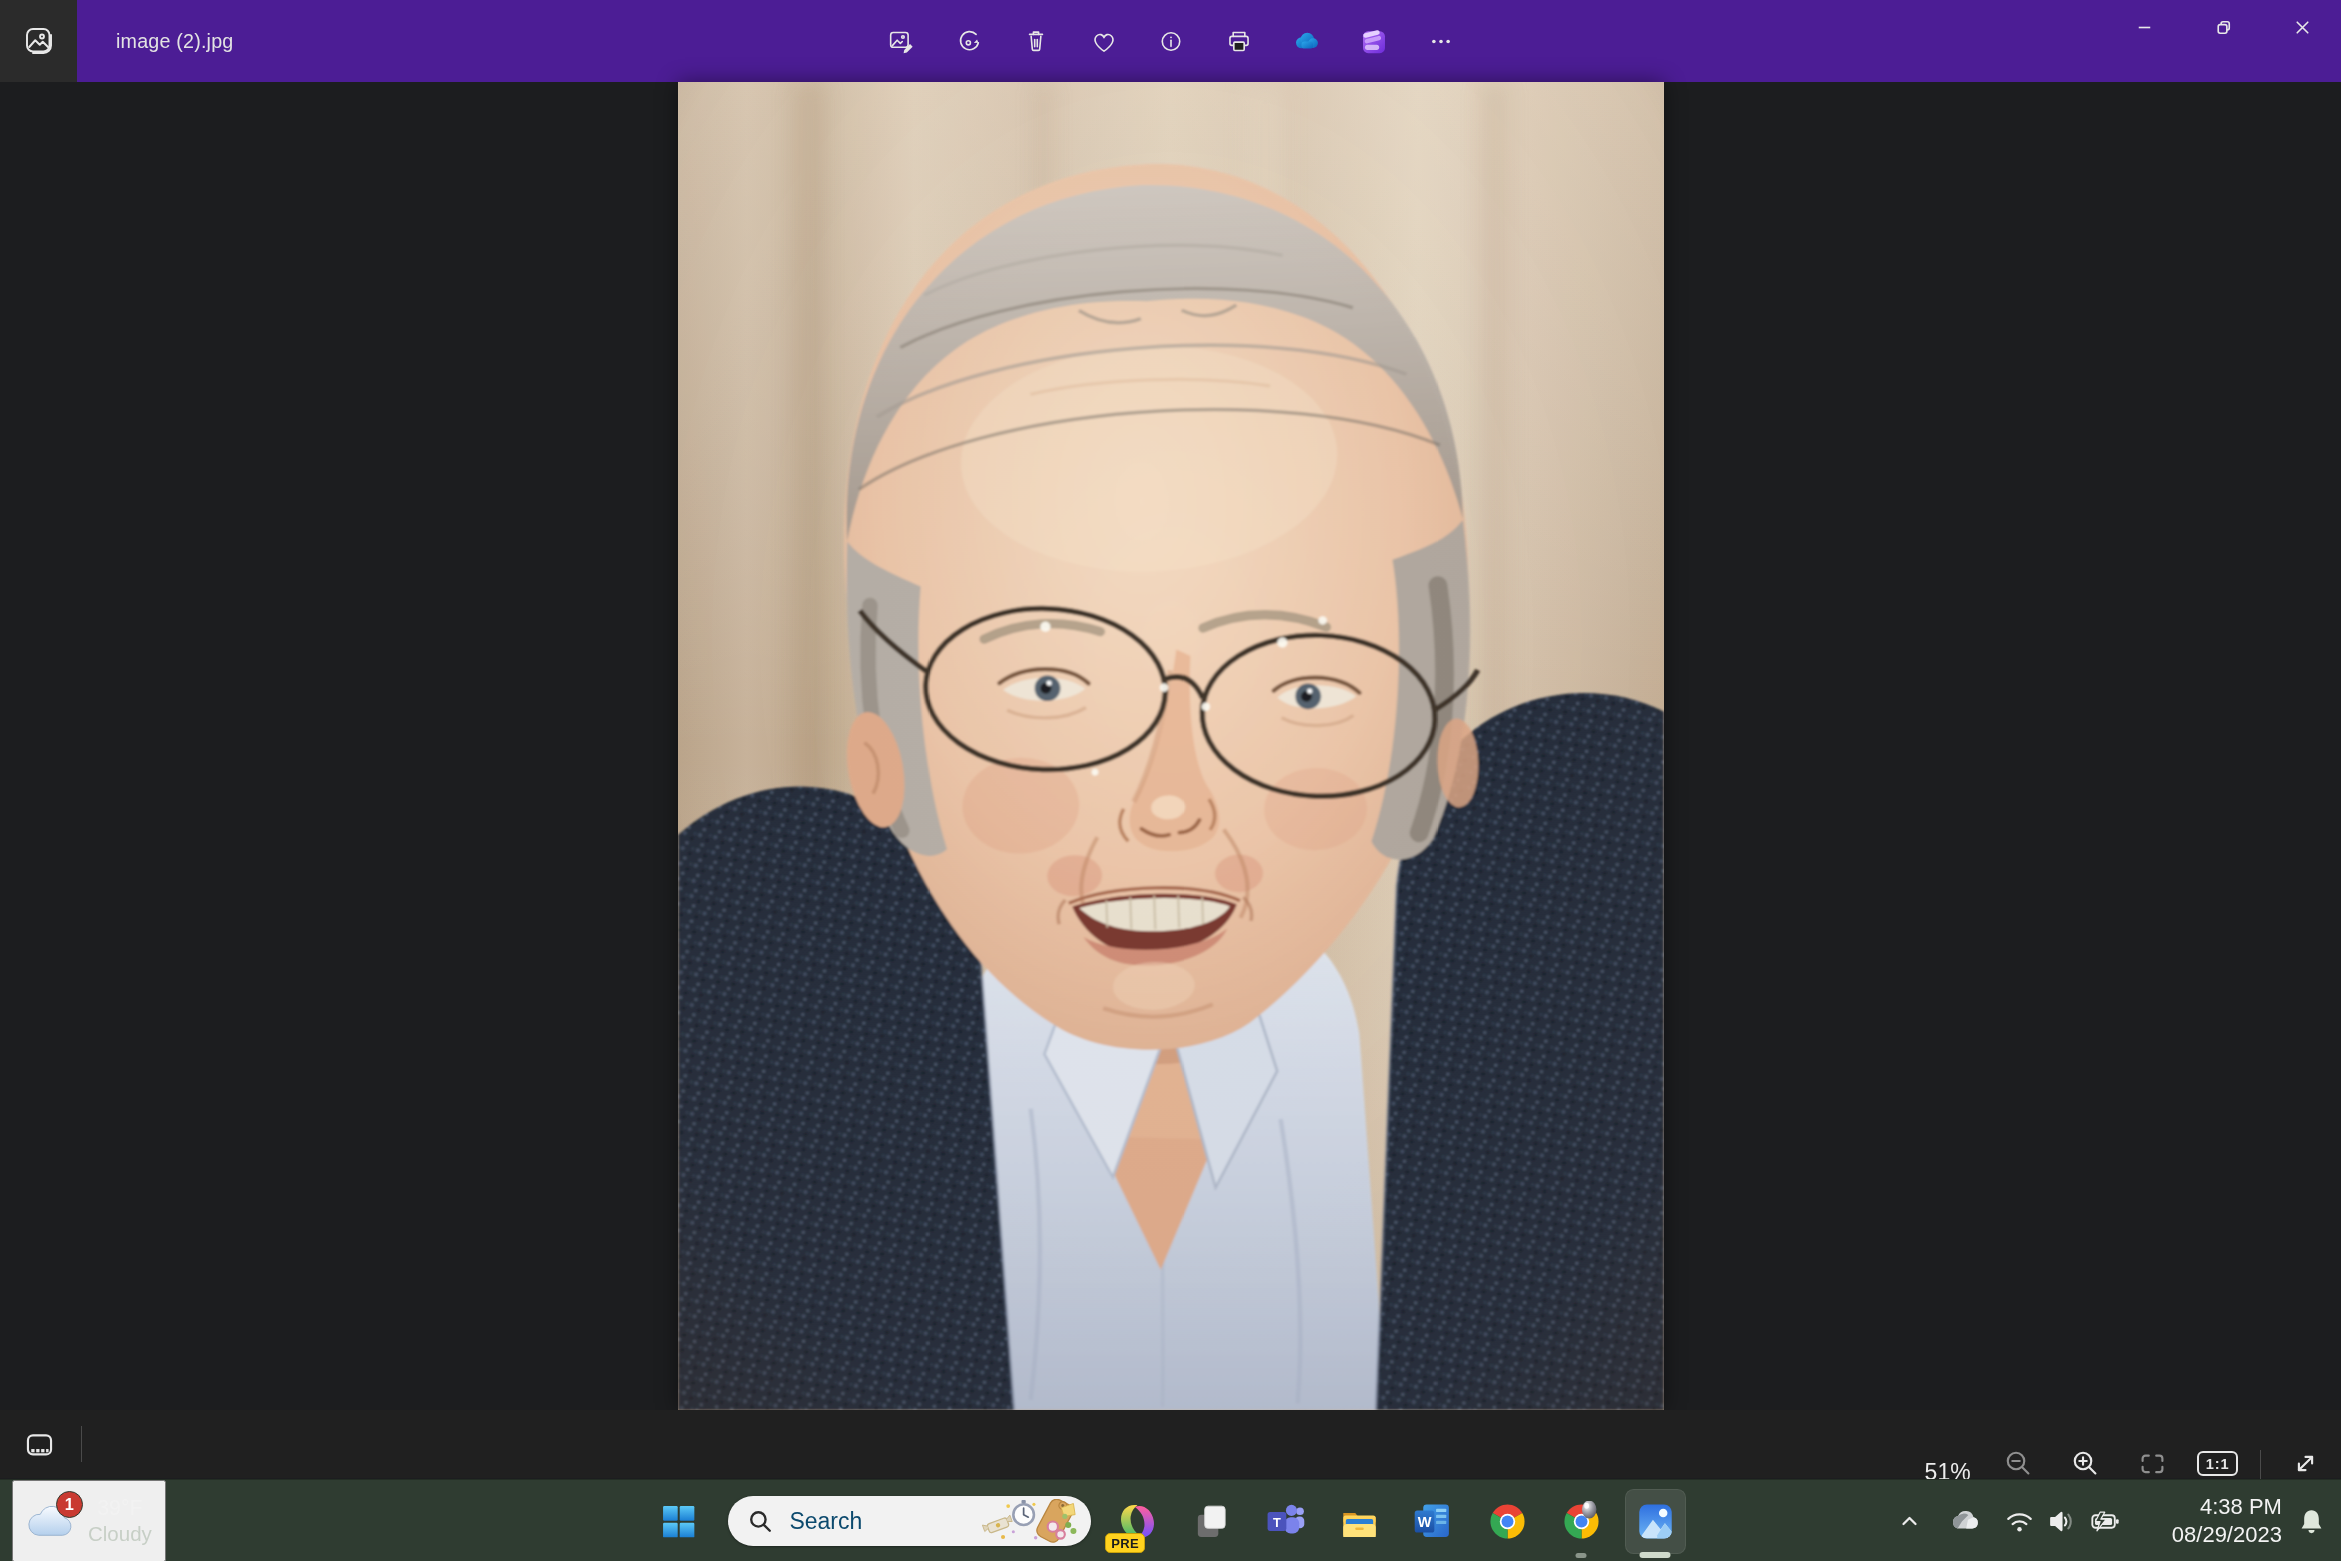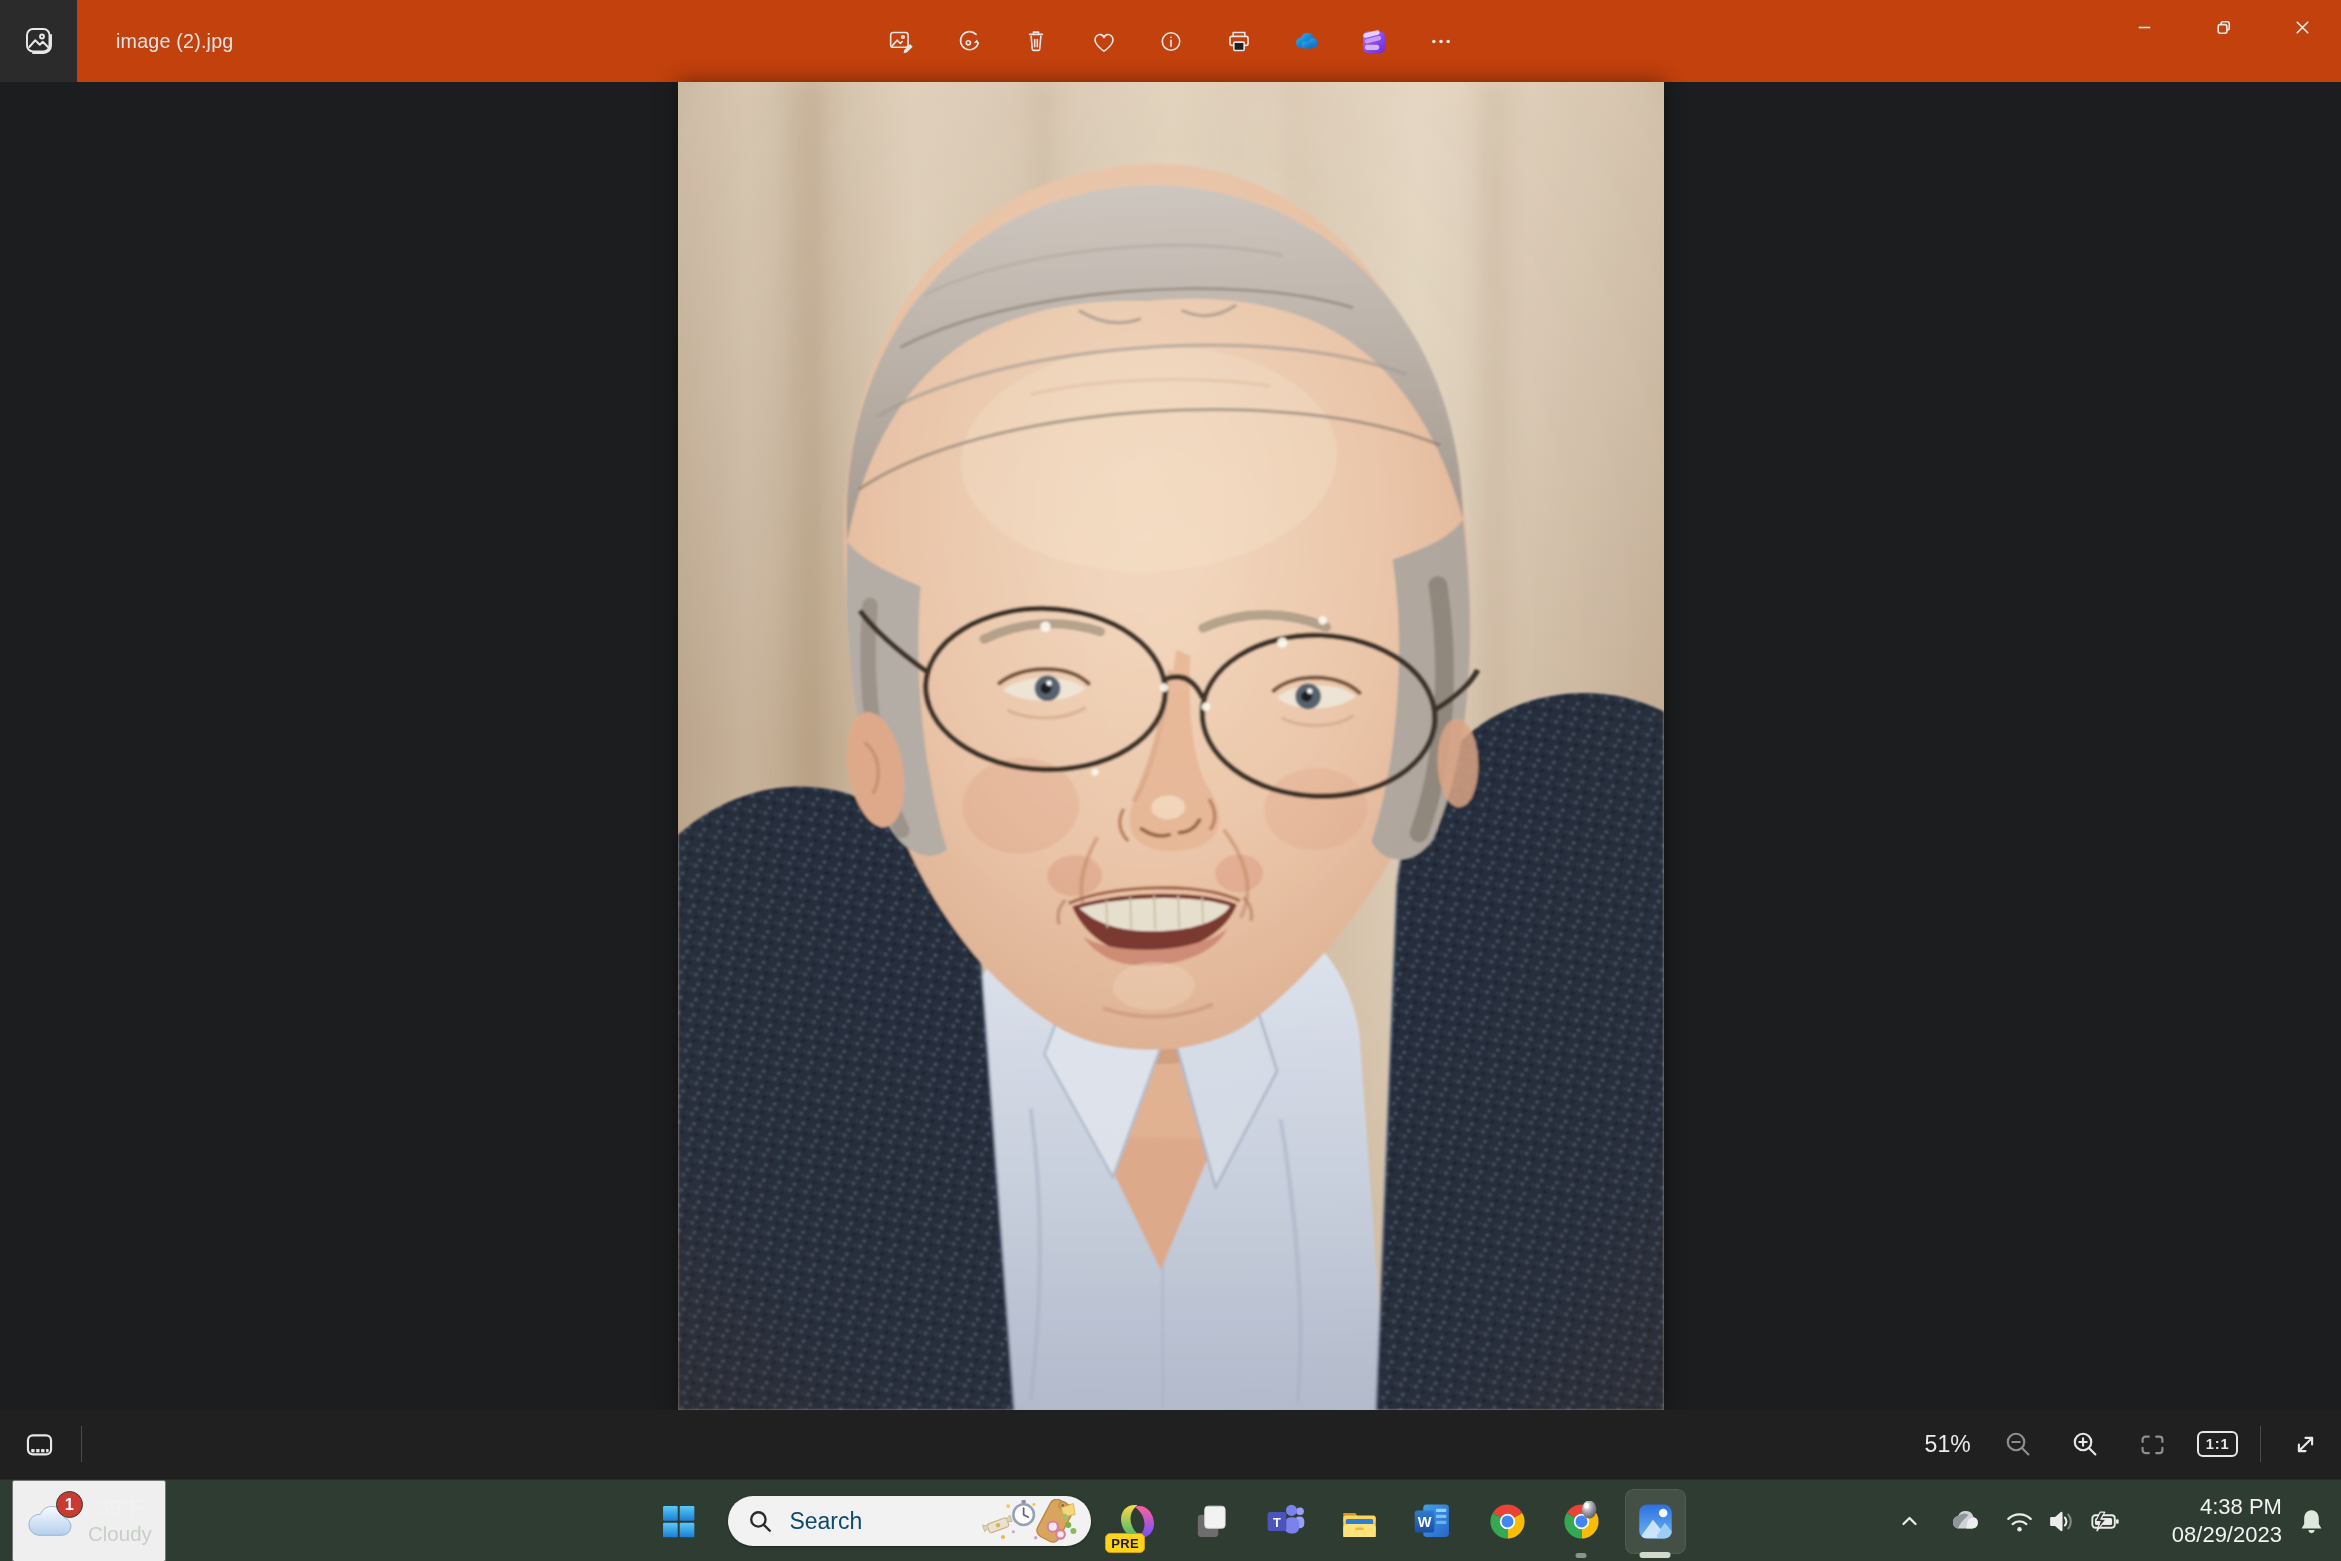--- a/index.html
+++ b/index.html
@@ -1,21 +1,21 @@
 <!DOCTYPE html>
 <html style="font-size:13.7px"><head>
 <meta charset="utf-8">
 <style>
   * { margin:0; padding:0; box-sizing:border-box; }
   html,body { width:2342px; height:1561px; overflow:hidden; background:#111;
     font-family:"Liberation Sans", sans-serif; }
   #screen { position:relative; width:2342px; height:1561px; background:#1c1d1f; }
 
   
-  .titlebar { position:absolute; left:0; top:0; width:2342px; height:82px; background:#c2410c; }
+  .titlebar { position:absolute; left:0; top:0; width:2342px; height:82px; background:#4c1d95; }
   .apptile { position:absolute; left:0; top:0; width:77px; height:82px; background:#2b2b2b;
     display:flex; align-items:center; justify-content:center; }
   .title-text { position:absolute; left:116px; top:0; height:82px; display:flex; align-items:center;
     color:#e3e3e3; font-size:19.7px; letter-spacing:0.2px; }
   .toolbar { position:absolute; left:50%; top:0; transform:translateX(-50%); height:82px;
     display:flex; align-items:center; gap:26.5px; }
   .tbtn { width:41px; height:41px; border-radius:5.1px; display:flex; align-items:center;
     justify-content:center; background:transparent; border:none; cursor:default; }
   .tbtn svg { width:31px; height:31px; }
   .win-controls { position:absolute; right:0; top:0; height:55px; display:flex; }
@@ -25,21 +25,21 @@
 
   
   .viewer { position:absolute; left:0; top:82px; width:2342px; height:1397px; background:#1c1d1f; }
   .photo-canvas { position:absolute; left:678px; top:0; width:986px; height:1328px;
     box-shadow:0 0 20.5px rgba(0,0,0,.45); }
   .photo-canvas svg { width:100%; height:100%; display:block; }
 
   
   .viewbar { position:absolute; left:0; top:1328px; width:2342px; height:68px; background:#202020; }
   .fl-left { position:absolute; left:17px; top:0; height:68px; display:flex; align-items:center; gap:19px; }
-  .fl-right { position:absolute; right:13.7px; top:0; height:68px; display:flex; align-items:center; gap:22px; }
+  .fl-right { position:absolute; right:13.7px; top:8px; height:68px; display:flex; align-items:flex-end; gap:22px; }
   .fbtn { width:45px; height:45px; border:none; background:transparent; display:flex;
     align-items:center; justify-content:center; }
   .fbtn svg { width:33px; height:33px; }
   .zoom-label { color:#ececec; font-size:23px; margin-right:3.4px; }
   .ratio-box { border:2.1px solid #e8e8e8; border-radius:6px; padding:2.6px 6.8px;
     color:#e8e8e8; font-size:14.6px; font-weight:700; letter-spacing:0.9px; }
   .divider-v { width:0.9px; height:36px; background:#4a4a4a; }
 
   
   .taskbar { position:absolute; left:0; top:1479px; width:2342px; height:82px; background:#2f3c31;

